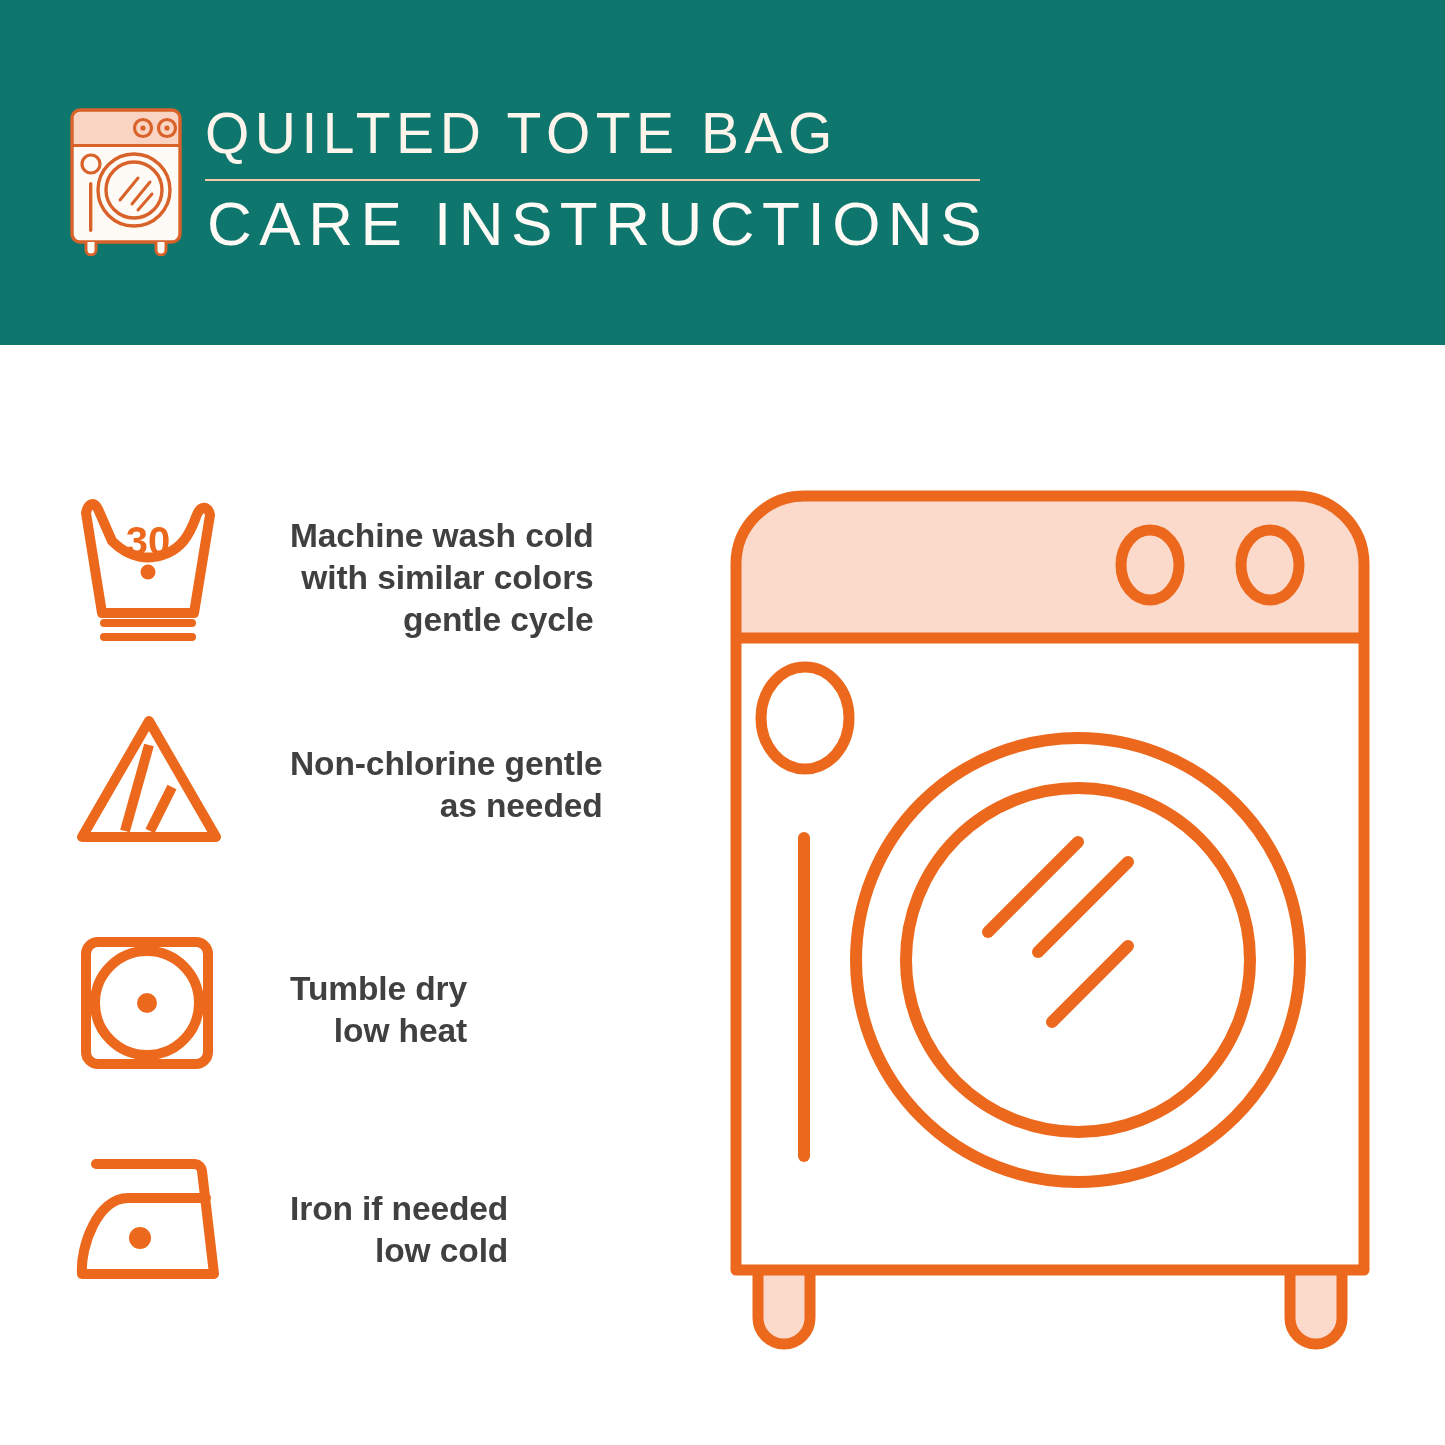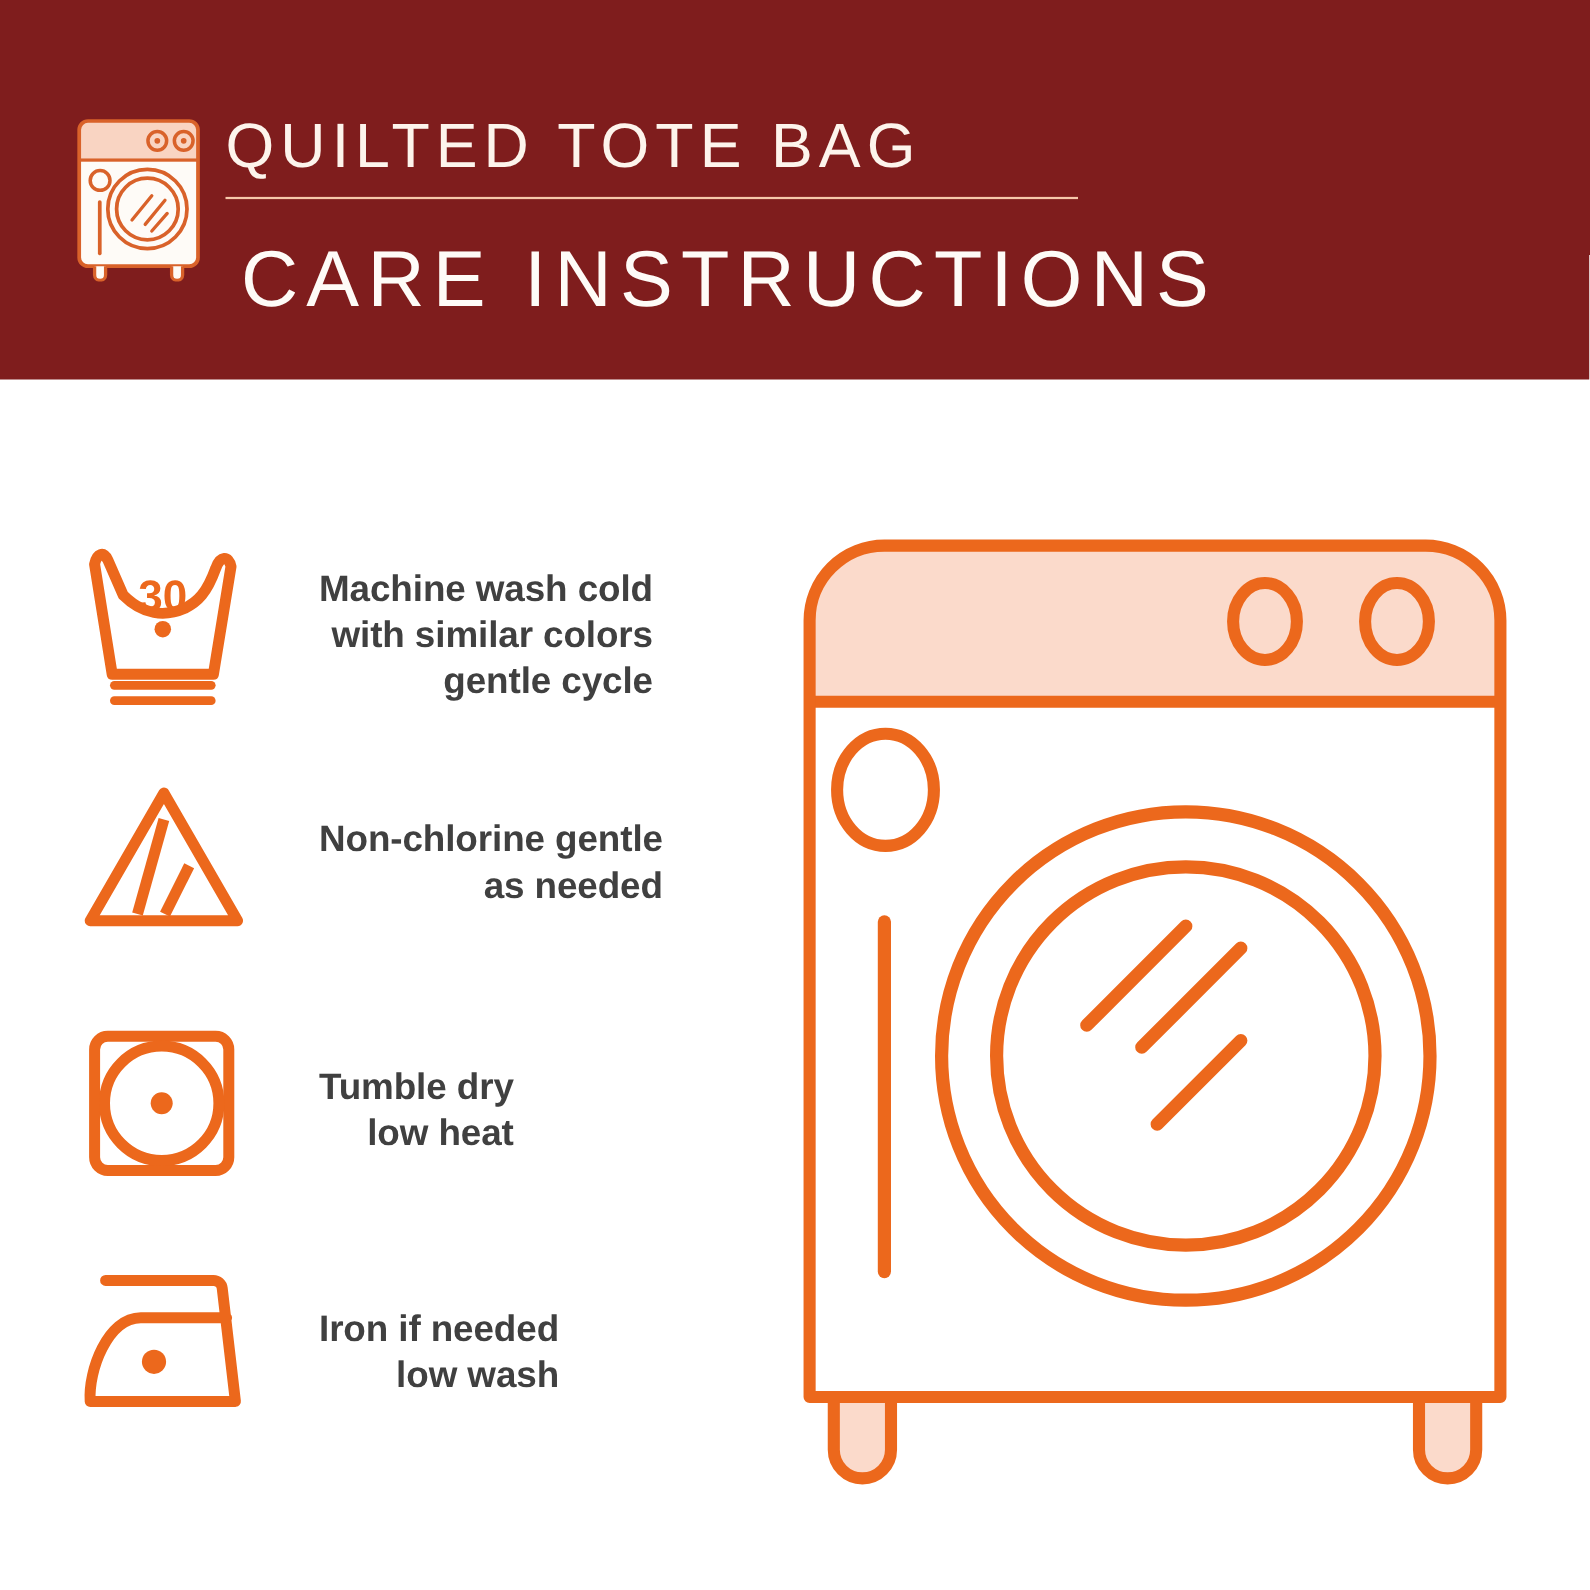--- a/index.html
+++ b/index.html
@@ -20,21 +20,21 @@
     background: #ffffff;
   }
 
   
   #header-band {
     position: absolute;
     left: 0;
     top: 0;
     width: 1445px;
     height: 345px;
-    background: #7f1d1d;
+    background: #0f766e;
     text-decoration: underline;
   }
 
   #header-logo {
     position: absolute;
     left: 64px;
     top: 104px;
     width: 124px;
     height: 152px;
   }
@@ -60,29 +60,28 @@
     position: absolute;
     left: 0;
     top: 79px;
     width: 775px;
     height: 2px;
     background: #F7C9AB;
   }
 
   #title-sub {
     position: absolute;
-    left: 14px;
+    left: 2px;
     top: 88px;
-    font-size: 72px;
+    font-size: 62px;
     line-height: 72px;
     letter-spacing: 7.5px;
     color: #FEFBF7;
     font-weight: 400;
     white-space: nowrap;
-    margin-top: 30px;
   }
 
   
   #symbol-list {
     position: absolute;
     left: 0;
     top: 345px;
     width: 720px;
     height: 1100px;
   }
@@ -220,21 +219,21 @@
     </div>
 
     <div class="care-row" id="row-iron">
       <div class="care-icon">
         <svg viewBox="0 0 170 150" width="170" height="150" aria-hidden="true">
           <path d="M24 14 H122 a8 8 0 0 1 8 7 L142 124 H10 C8 96 26 48 56 48 H134" fill="none" stroke="#EC681C" stroke-width="10" stroke-linejoin="round" stroke-linecap="round"></path>
           <circle cx="68" cy="88" r="11" fill="#EC681C"></circle>
         </svg>
       </div>
       <div class="care-label">Iron if needed
-low wash</div>
+low cold</div>
     </div>
 
   </div>
 
   <div id="washer-illustration">
     <svg viewBox="0 0 720 920" width="720" height="920" aria-hidden="true">
 
       <g>
         <path d="M58 800 v58 a26 26 0 0 0 52 0 v-58 z" fill="#FBDACB" stroke="#EC681C" stroke-width="11" stroke-linejoin="round"></path>
         <path d="M590 800 v58 a26 26 0 0 0 52 0 v-58 z" fill="#FBDACB" stroke="#EC681C" stroke-width="11" stroke-linejoin="round"></path>

